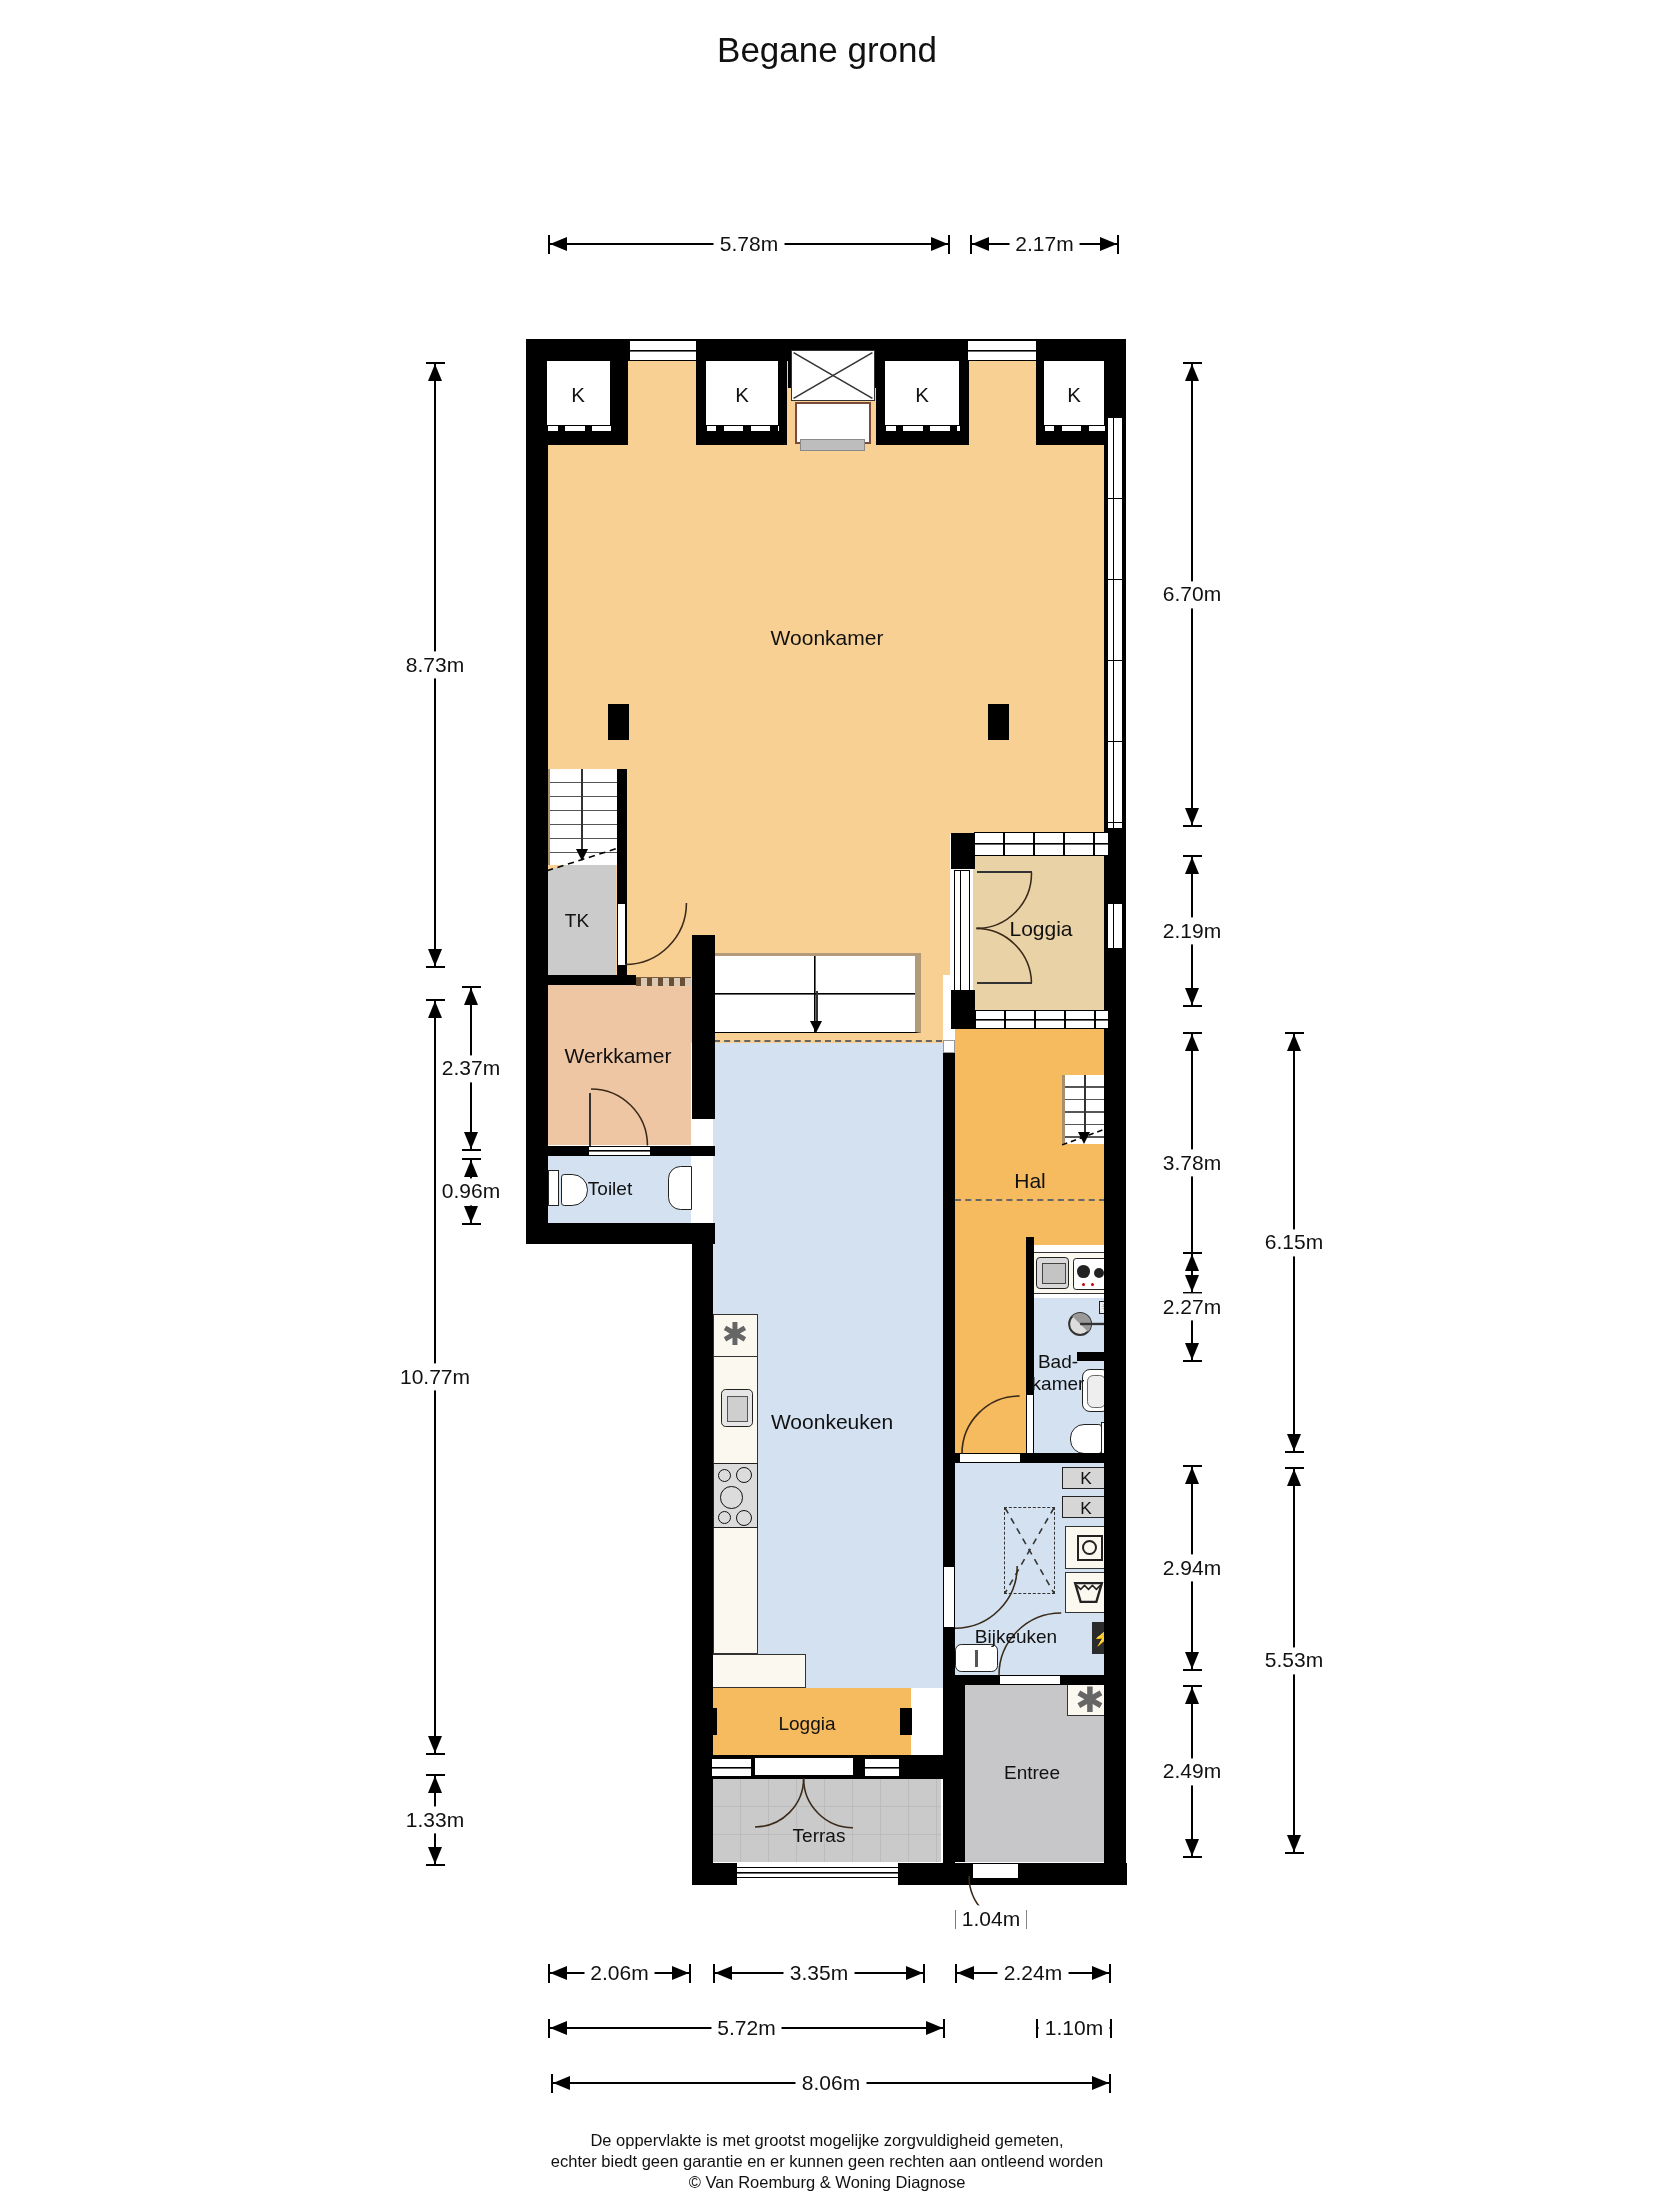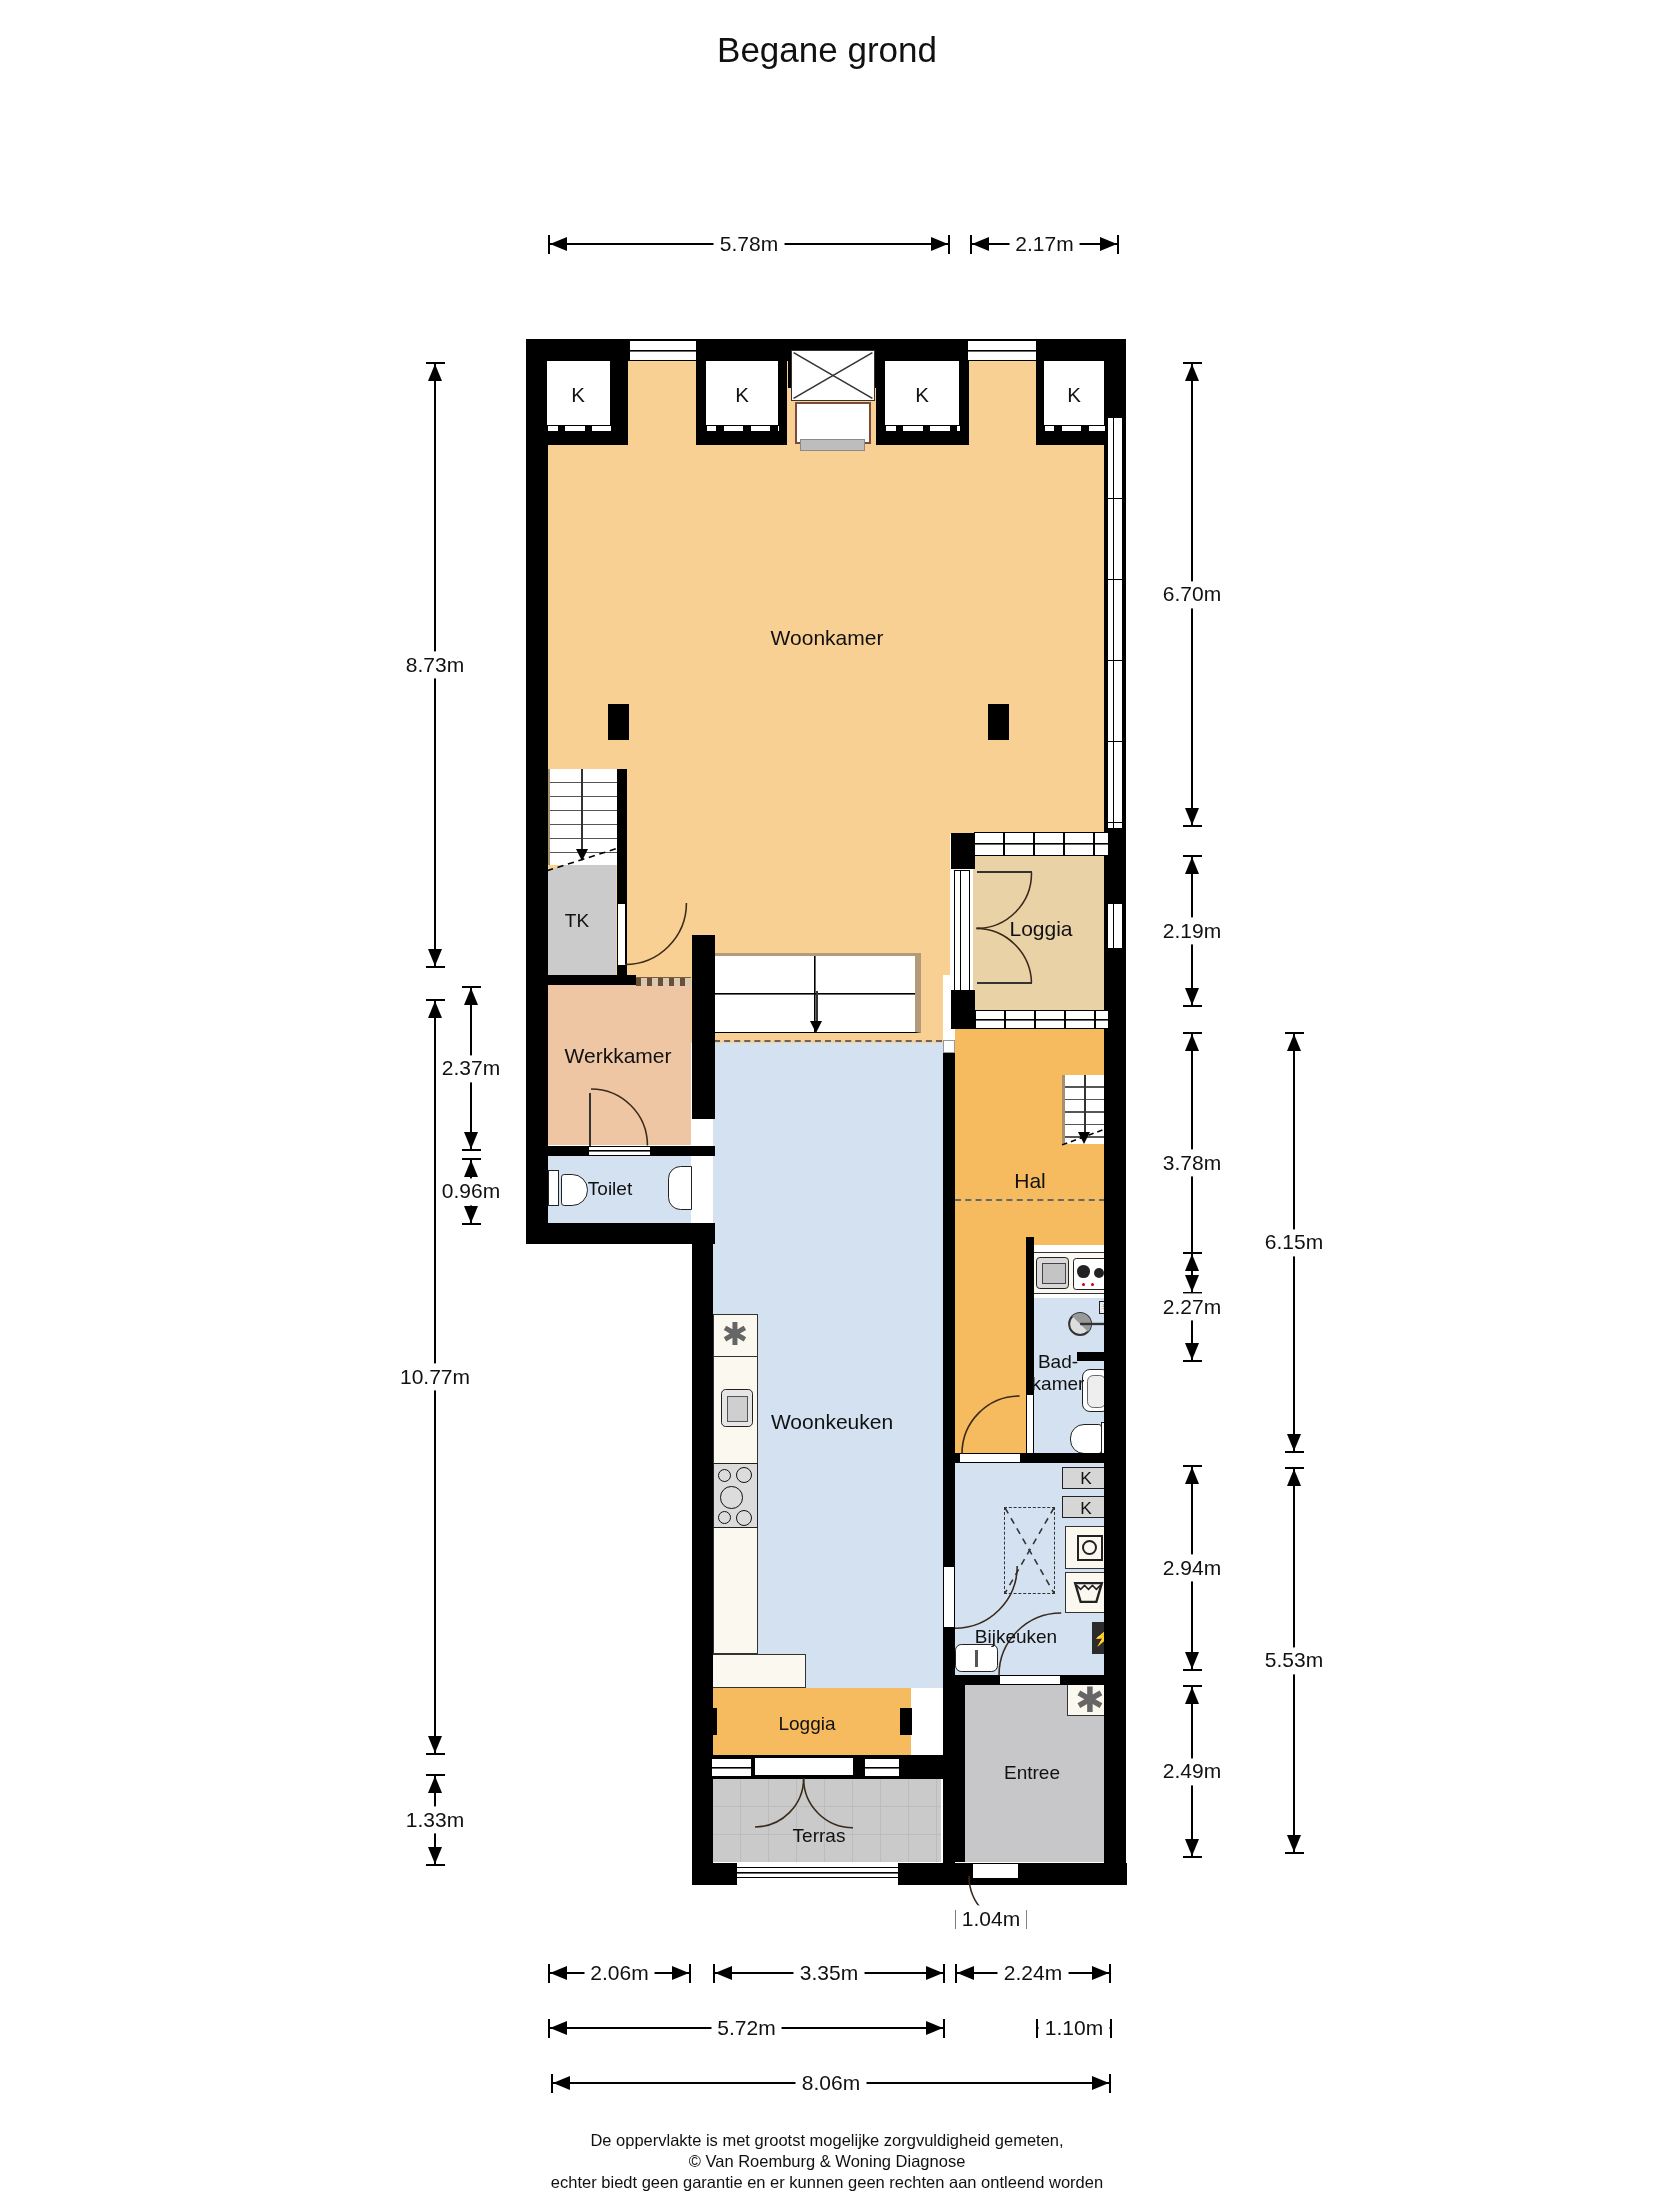--- a/index.html
+++ b/index.html
@@ -436,21 +436,21 @@
   </div>
 
   <div class="dim-h" style="left:548px;top:1962px;width:143px">
     <i class="dl"></i>
       <i class="tkl"></i>
       <i class="tkr"></i>
       <i class="al"></i>
       <i class="arr"></i>
     <span class="dlab">2.06m</span>
   </div>
-  <div class="dim-h" style="left:713px;top:1962px;width:232px">
+  <div class="dim-h" style="left:713px;top:1962px;width:212px">
     <i class="dl"></i>
       <i class="tkl"></i>
       <i class="tkr"></i>
       <i class="al"></i>
       <i class="arr"></i>
     <span class="dlab">3.35m</span>
   </div>
   <div class="dim-h" style="left:955px;top:1962px;width:156px">
     <i class="dl"></i>
       <i class="tkl"></i>
@@ -487,18 +487,18 @@
     <i class="dl"></i>
       <i class="tkl"></i>
       <i class="tkr"></i>
       <i class="al"></i>
       <i class="arr"></i>
     <span class="dlab">8.06m</span>
   </div>
 
   <div class="footer" style="top:2130px">
     <div>De oppervlakte is met grootst mogelijke zorgvuldigheid gemeten,</div>
+    <div>echter biedt geen garantie en er kunnen geen rechten aan ontleend worden</div>
     <div>© Van Roemburg &amp; Woning Diagnose</div>
-    <div>echter biedt geen garantie en er kunnen geen rechten aan ontleend worden</div>
   </div>
 
 </div>
 
 
 </body></html>

